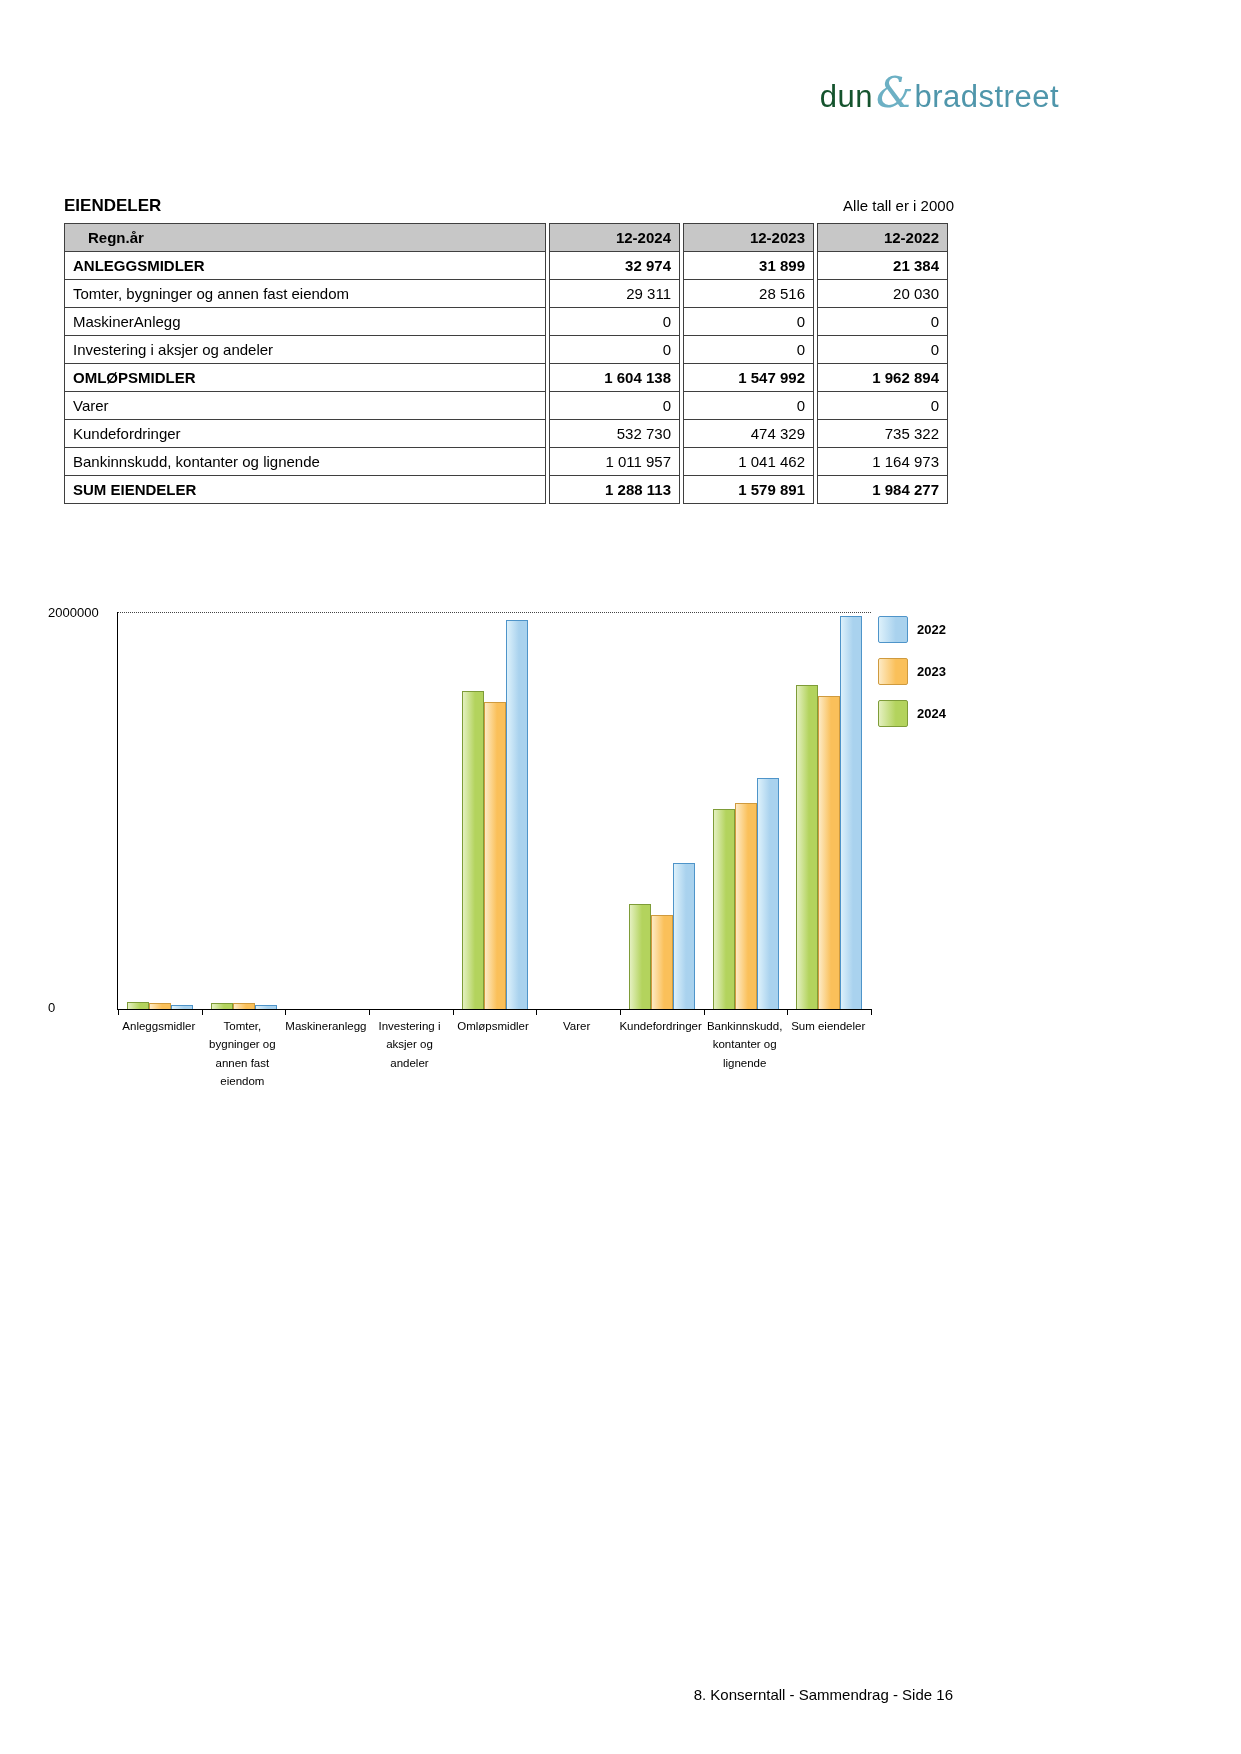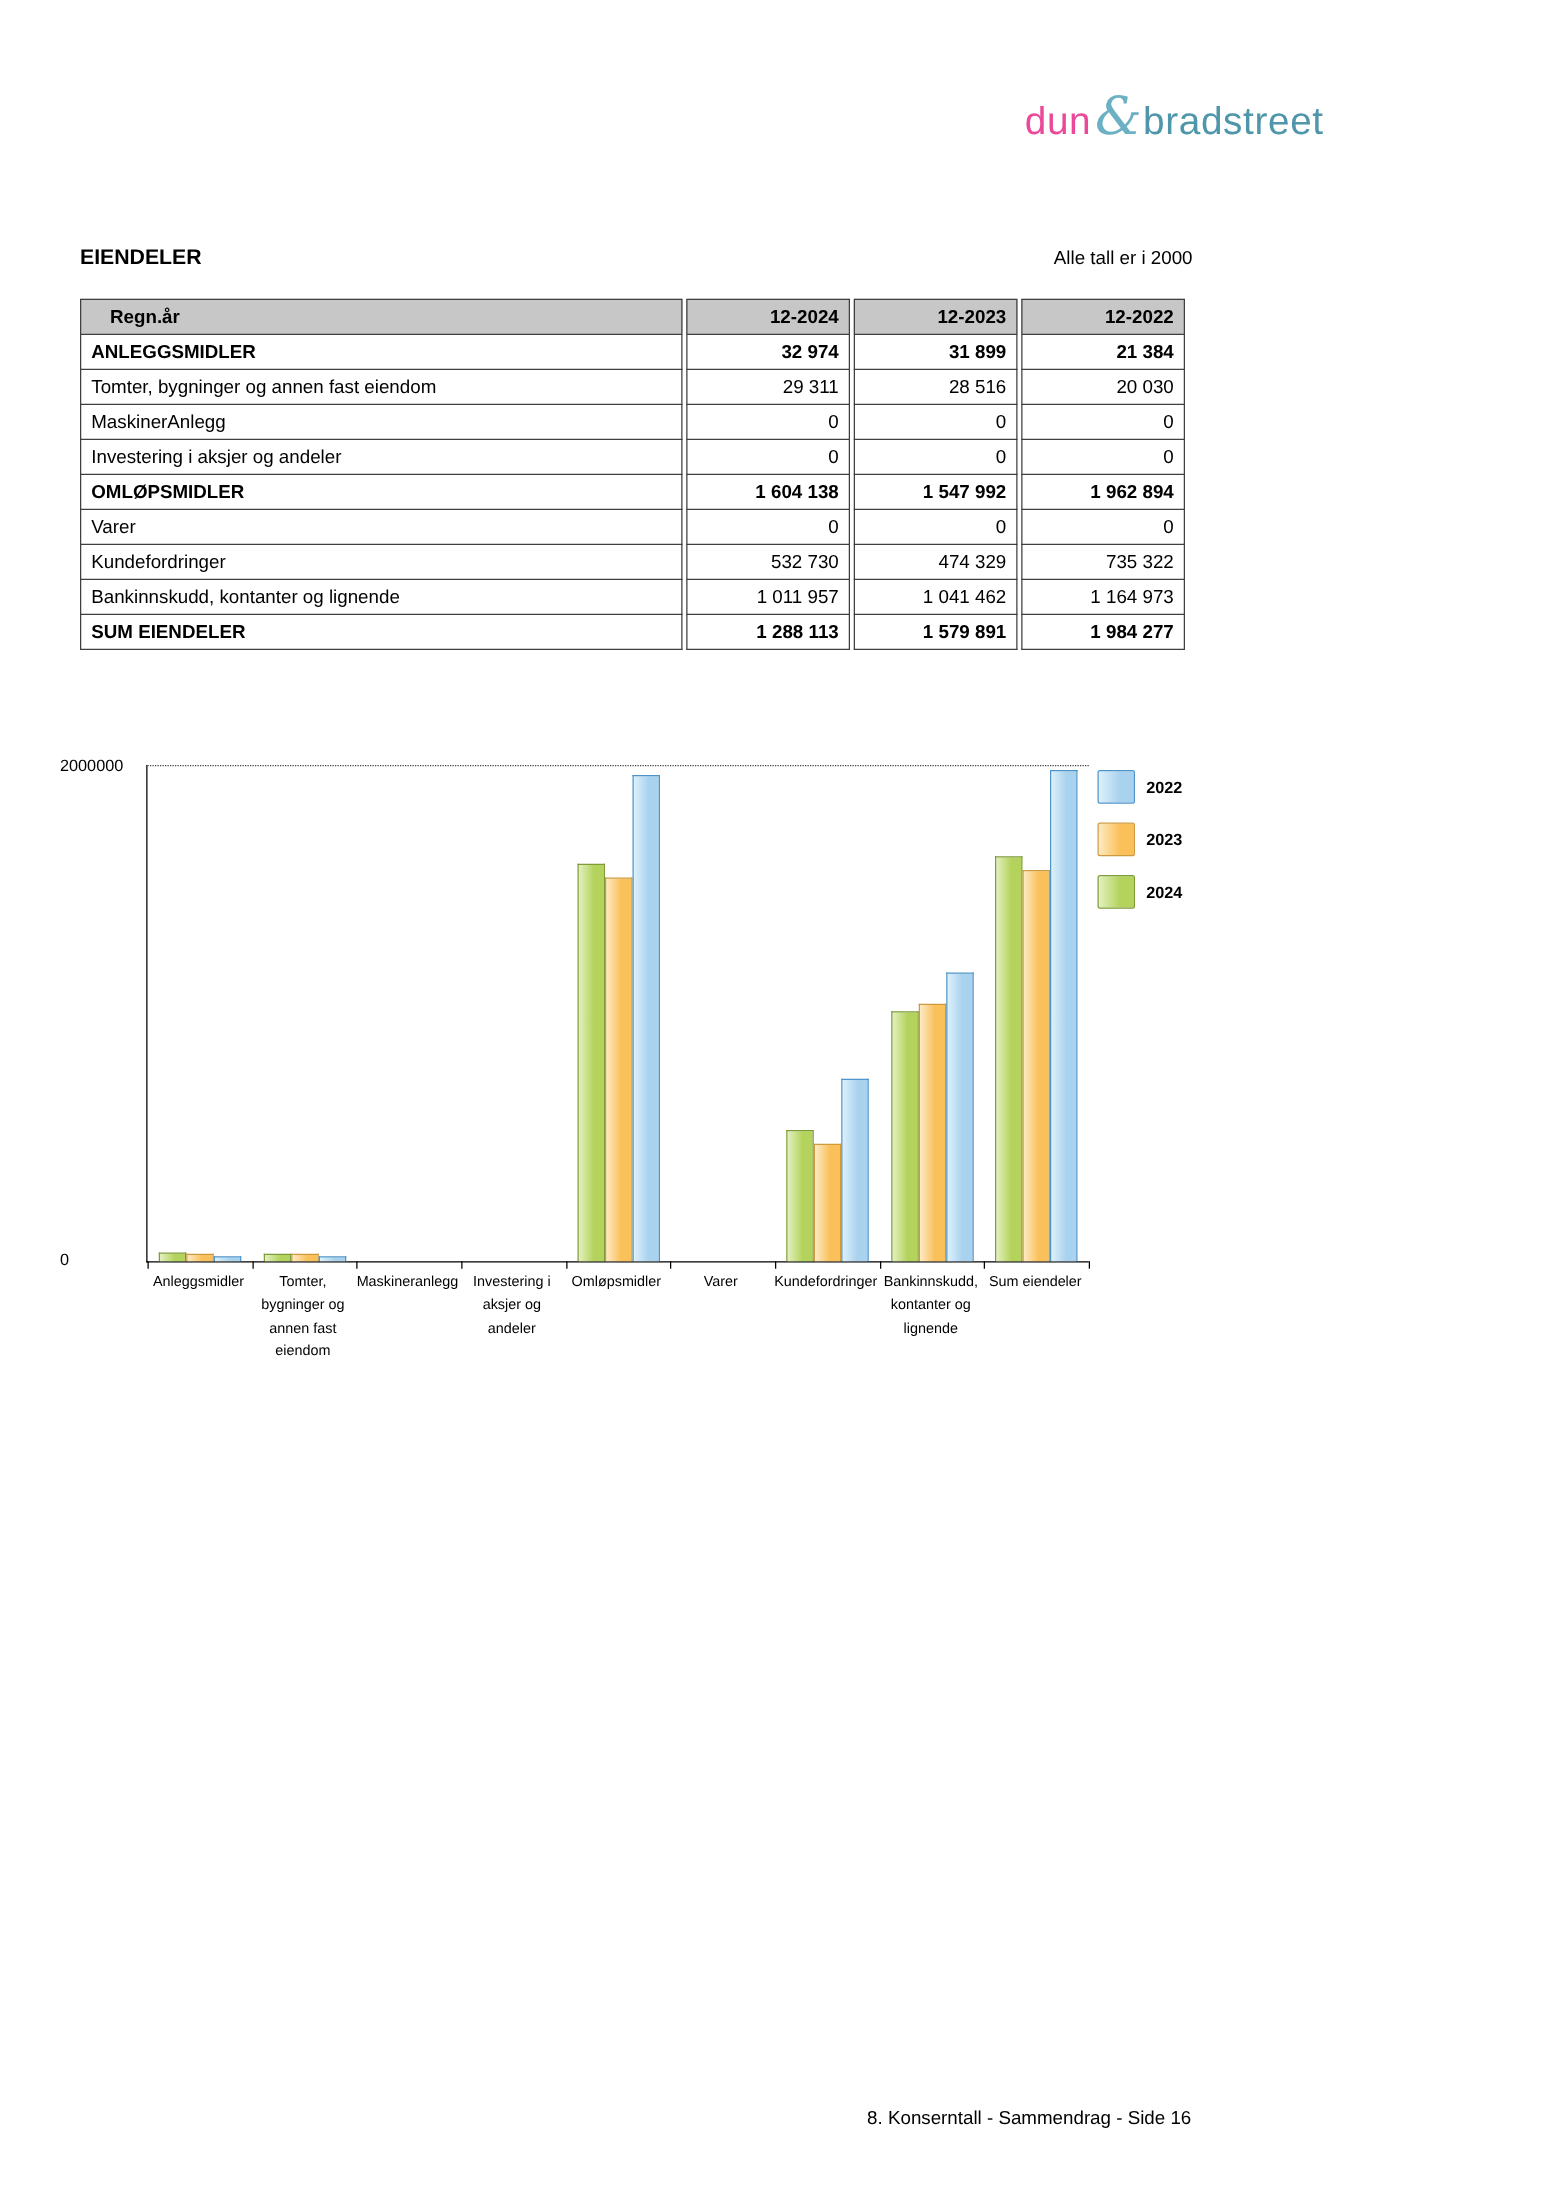--- a/index.html
+++ b/index.html
@@ -1,27 +1,27 @@
 <!DOCTYPE html>
 <html><head>
 <meta charset="utf-8">
 <style>
   html,body{margin:0;padding:0;background:#fff;}
   .page{position:relative;width:1241px;height:1754px;background:#ffffff;
         font-family:"Liberation Sans", sans-serif;color:#000;overflow:hidden;}
 
   
   .logo{position:absolute;top:72px;right:182px;display:flex;align-items:baseline;line-height:1;}
-  .logo .dun{font-size:31px;color:#ec4899;letter-spacing:.5px;}
+  .logo .dun{font-size:31px;color:#14532d;letter-spacing:.5px;}
   .logo .amp{font-family:"DejaVu Serif",serif;font-style:italic;font-size:42px;color:#6cb0c4;margin:0 1px 0 3px;}
   .logo .brad{font-size:31px;color:#4f96ab;letter-spacing:.5px;}
 
   
   .table-block{position:absolute;left:64px;top:196px;width:890px;}
-  .table-head{display:flex;justify-content:space-between;align-items:baseline;margin-bottom:23px;}
+  .table-head{display:flex;justify-content:space-between;align-items:baseline;margin-bottom:7px;}
   .table-title{font-weight:bold;font-size:17px;}
   .table-note{font-size:15px;}
   table.fin{border-collapse:separate;border-spacing:3px 0;width:100%;font-size:15px;table-layout:fixed;margin-left:-3px;}
   .fin col.c-num{width:131px;}
   .fin th,.fin td{border:1px solid #3f3f3f;border-top:none;padding:3px 8px;height:21px;overflow:hidden;white-space:nowrap;}
   .fin thead th{border-top:1px solid #3f3f3f;background:#c7c7c7;text-align:left;font-weight:bold;padding-left:23px;}
   .fin th.num,.fin td.num{text-align:right;}
   .fin tr.bold td{font-weight:bold;}
 
   

